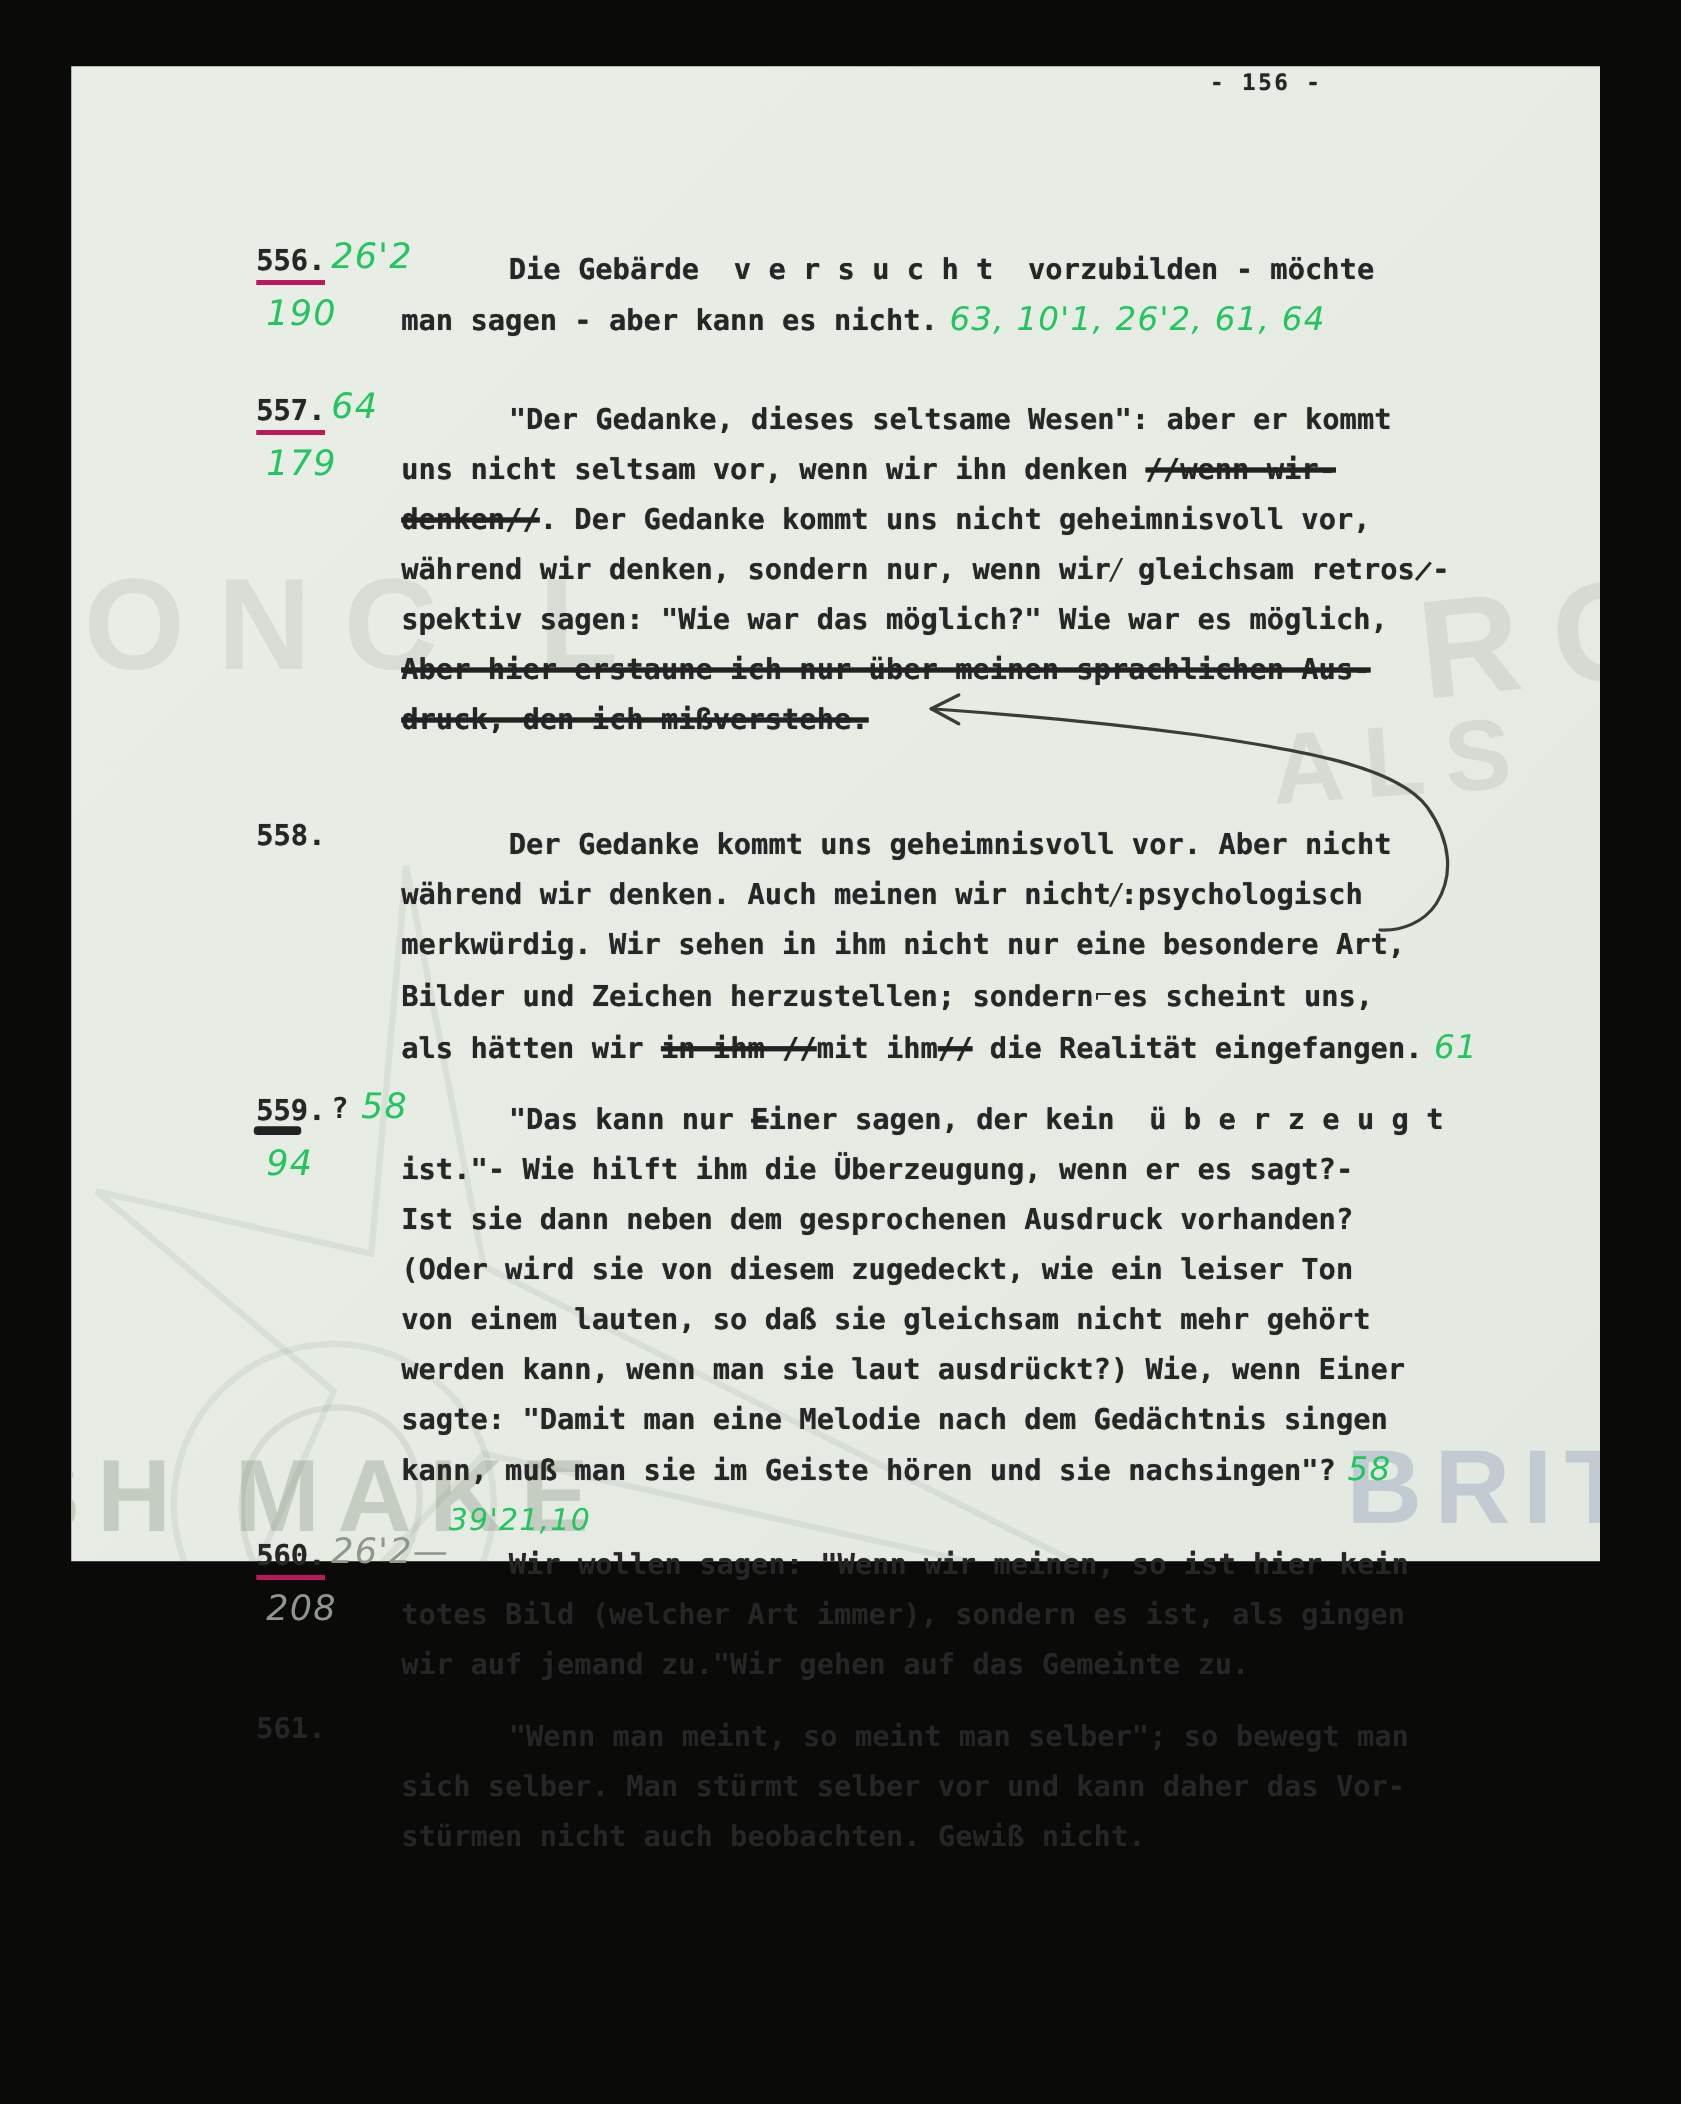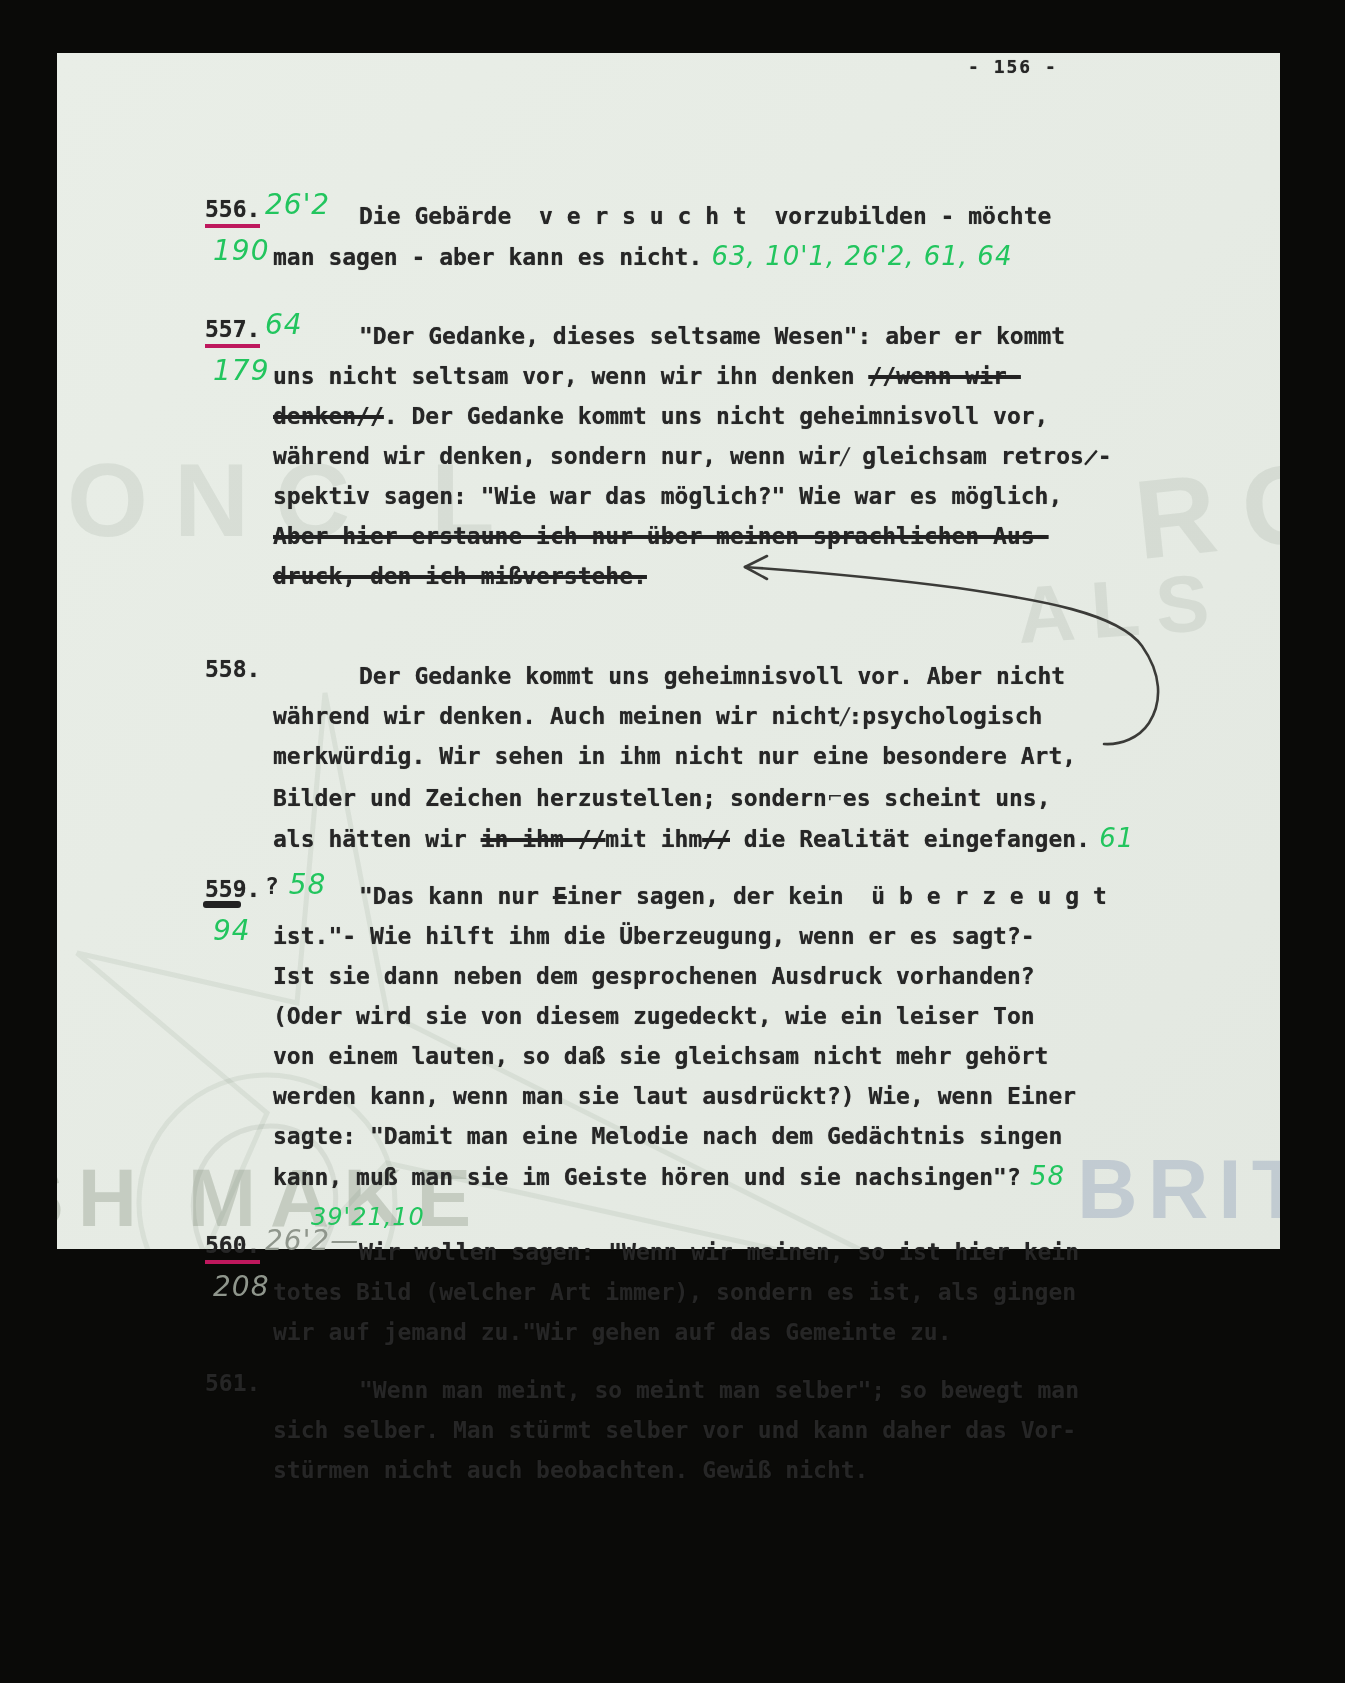--- a/index.html
+++ b/index.html
@@ -15,21 +15,21 @@
   .remark{position:absolute;left:205px;width:980px;}
   .r556{top:196px}.r557{top:316px}.r558{top:656px}.r559{top:876px}.r560{top:1232px}.r561{top:1370px}
   .num-col{position:absolute;left:0;top:0;width:100px;}
   .num{font-size:23px;display:inline-block;}
   .num.u{border-bottom:4px solid #be185d;padding-bottom:2px;}
   .num.us{position:relative;}
   .num.us::after{content:"";position:absolute;left:-2px;bottom:-6px;width:38px;height:7px;
          background:#222;border-radius:3px;}
   .margin-side{position:absolute;left:60px;top:-8px;white-space:nowrap;}
   .margin-below{position:absolute;left:8px;top:38px;white-space:nowrap;}
-  .body{margin-left:68px;}
+  .body{margin-left:116px;}
   .line{white-space:pre-wrap;line-height:40px;min-height:40px;font-size:23px;
         font-weight:700;color:#262626;text-shadow:0 0 0.7px rgba(20,20,20,.65);}
   .line.first{text-indent:86px;}
   .strike{text-decoration:line-through;text-decoration-thickness:3.5px;text-decoration-color:#222;}
   
   .hand{font-family:"DejaVu Sans",sans-serif;font-style:italic;font-weight:400;
         color:#22c55e;font-size:28px;letter-spacing:1px;text-shadow:none;}
   .hand.inline{font-size:26px;}
   .pencil{color:#8f968c;}
   .handslash{font-family:"DejaVu Sans",sans-serif;font-style:italic;color:#2e2e2e;

